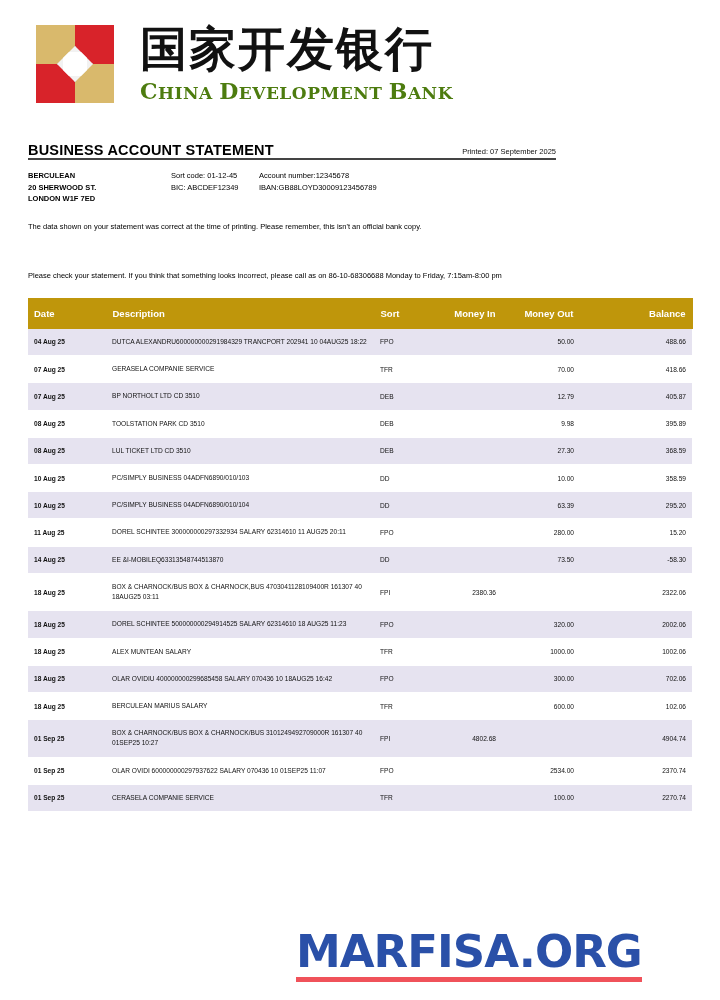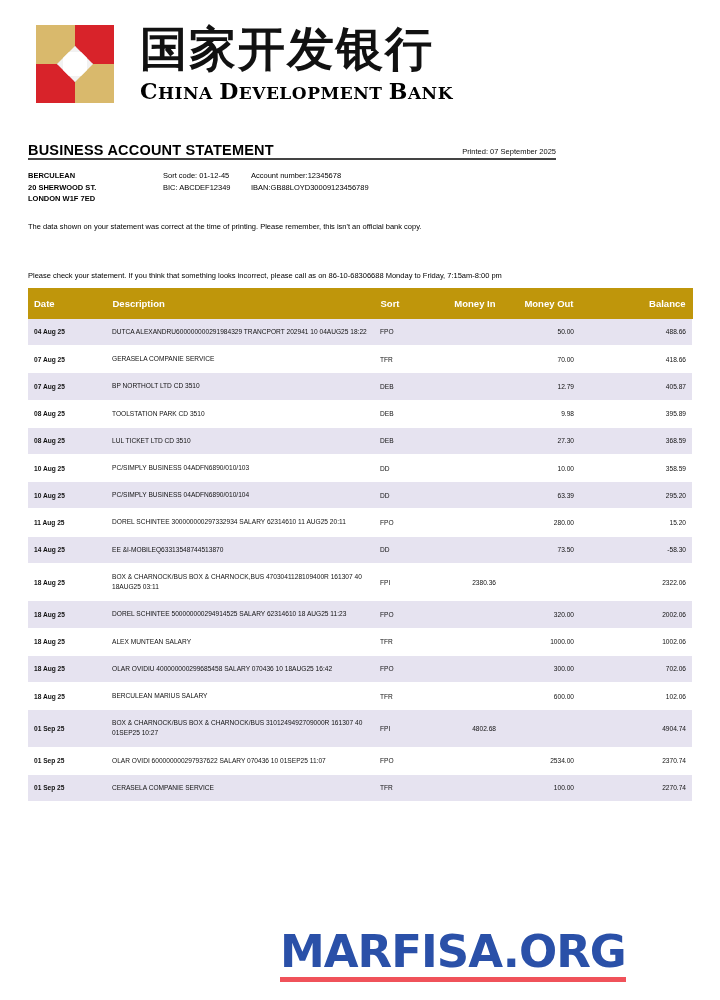--- a/index.html
+++ b/index.html
@@ -31,44 +31,44 @@
     background: #ffffff;
   }
   .logo-text { margin-left: 26px; }
   .logo-cn {
     font-family: "DejaVu Sans", sans-serif;
     font-size: 47px; font-weight: 700; letter-spacing: 2px;
     line-height: 1.05; color: #111111;
   }
   .logo-en {
     font-family: "DejaVu Serif", serif;
-    font-size: 17px; font-weight: 700; color: #000000;
+    font-size: 17px; font-weight: 700; color: #4d7c0f;
     margin-top: 5px; letter-spacing: 0.5px;
   }
   .logo-en .cap { font-size: 22px; }
 
   
   .title-row {
     display: flex; align-items: flex-end; justify-content: space-between;
     margin-top: 42px; 
   }
   .stmt-title { font-size: 14.5px; font-weight: 700; letter-spacing: 0.2px; }
   .printed { font-size: 7.5px; color: #111; padding-bottom: 2px; }
   .rule { height: 2px; background: #444; width: 100%; }
 
   
   .acct-row { display: flex; margin-top: 10px; font-size: 7.5px; line-height: 1.55; }
   .acct-left { width: 135px; font-weight: 700; }
   .acct-right { display: flex; }
-  .acct-right .c1 { width: 88px; }
+  .acct-right .c1 { width: 88px; margin-left: 8px; }
   .notice { font-size: 7.5px; margin-top: 17px; }
   .notice2 { font-size: 7.5px; margin-top: 40px; }
 
   
-  .tbl { width: 100%; border-collapse: collapse; margin-top: 8px; table-layout: fixed; }
+  .tbl { width: 100%; border-collapse: collapse; margin-top: 18px; table-layout: fixed; }
   .tbl thead th {
     background: #bf960b; color: #ffffff;
     font-size: 9.5px; font-weight: 700;
     padding: 10px 6px; text-align: left;
     border-right: 1px solid #bf960b;
   }
   .tbl thead th.num { text-align: right; }
   .tbl tbody td {
     font-size: 6.6px; color: #111;
     padding: 8px 6px; vertical-align: middle;
@@ -83,21 +83,21 @@
   td.bal { text-align: right; padding-right: 12px; }
 
   .col-date { width: 78px; }
   .col-desc { width: 268px; }
   .col-type { width: 56px; }
   .col-in   { width: 72px; }
   .col-out  { width: 78px; }
   .col-bal  { width: 112px; }
 
   
-  .watermark { position: absolute; left: 280px; bottom: 18px; }
+  .watermark { position: absolute; left: 296px; bottom: 18px; }
   .wm-text {
     font-size: 45px; font-weight: 700; color: #2a50a8;
     letter-spacing: -1px; line-height: 1;
     font-family: "DejaVu Sans", sans-serif;
   }
   .wm-bar { height: 5px; background: #f0525a; margin-top: 3px; width: 100%; }
 </style>
 </head>
 <body>
 

